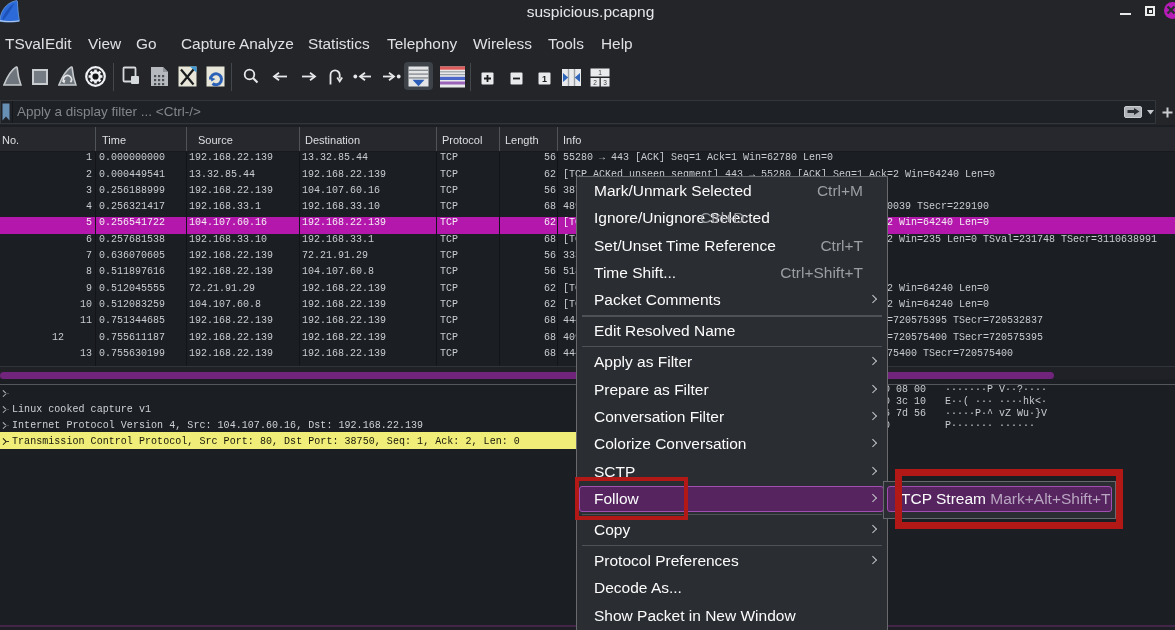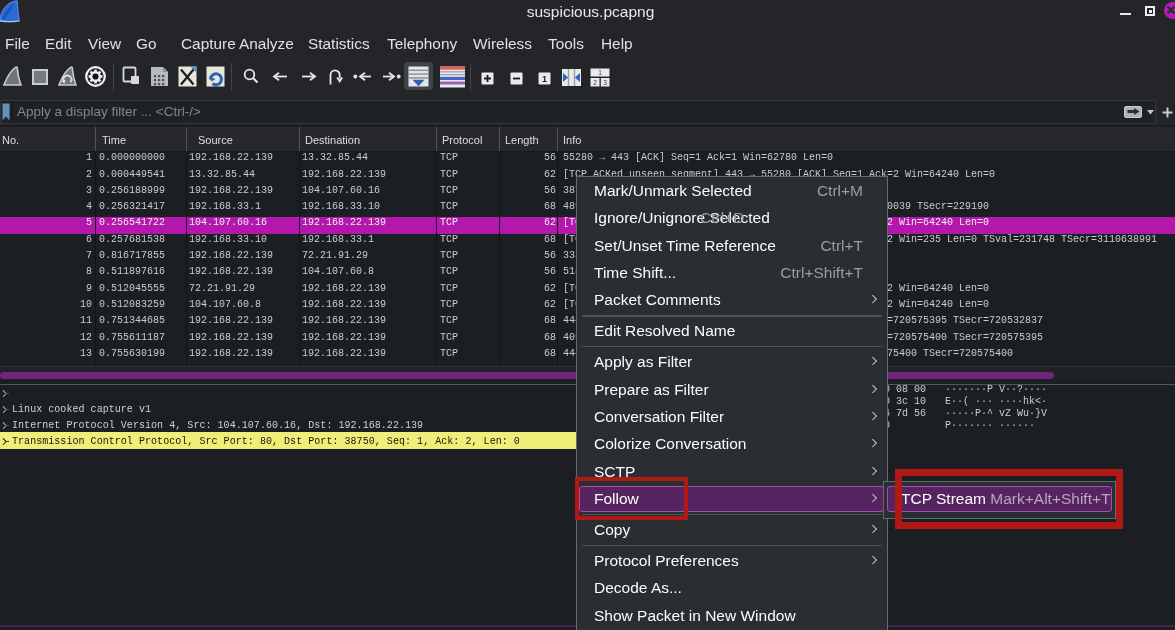--- a/index.html
+++ b/index.html
@@ -17,21 +17,21 @@
 <path d="M0 21.2 C6 22.4 13 22.4 19.3 21.2 L19.3 20.2 C13 21.4 6 21.3 0 19.9 Z" fill="#a8c4ea"></path>
 </svg>
 <div class="a" style="left:3px;top:3px;width:1175px;text-align:center;font-size:15.5px;color:#e6e7e8">suspicious.pcapng</div>
 <div class="a" style="left:1120px;top:13px;width:11px;height:2px;background:#e8e9ea"></div>
 <div class="a" style="left:1145px;top:6px;width:10px;height:10px;border:2px solid #eceded"></div>
 <div class="a" style="left:1149px;top:10px;width:2.5px;height:2.5px;background:#eceded"></div>
 <div class="a" style="left:1164px;top:1.5px;width:17px;height:17px;border-radius:50%;background:#b81cb8"></div>
 <svg class="a" style="left:1166px;top:5px" width="10" height="10" viewBox="0 0 10 10">
       <path d="M1.5 1.5 L8.5 8.5 M8.5 1.5 L1.5 8.5" stroke="#2a2d31" stroke-width="2.4"></path>
     </svg>
-<div class="a" style="left:5px;top:35px;font-size:15.4px;color:#dfe0e2">File</div>
+<div class="a" style="left:5px;top:35px;font-size:15.4px;color:#dfe0e2">TSval</div>
 <div class="a" style="left:45px;top:35px;font-size:15.4px;color:#dfe0e2">Edit</div>
 <div class="a" style="left:88px;top:35px;font-size:15.4px;color:#dfe0e2">View</div>
 <div class="a" style="left:136px;top:35px;font-size:15.4px;color:#dfe0e2">Go</div>
 <div class="a" style="left:181px;top:35px;font-size:15.4px;color:#dfe0e2">Capture</div>
 <div class="a" style="left:239px;top:35px;font-size:15.4px;color:#dfe0e2">Analyze</div>
 <div class="a" style="left:308px;top:35px;font-size:15.4px;color:#dfe0e2">Statistics</div>
 <div class="a" style="left:387px;top:35px;font-size:15.4px;color:#dfe0e2">Telephony</div>
 <div class="a" style="left:473px;top:35px;font-size:15.4px;color:#dfe0e2">Wireless</div>
 <div class="a" style="left:548px;top:35px;font-size:15.4px;color:#dfe0e2">Tools</div>
 <div class="a" style="left:601px;top:35px;font-size:15.4px;color:#dfe0e2">Help</div>
@@ -235,21 +235,21 @@
 <div class="a mono" style="left:516px;width:40px;text-align:right;top:215.4px;color:#f4eef4">62</div>
 <div class="a mono" style="left:563px;top:215.4px;color:#f4eef4">[TCP ACKed unseen segment] 80 → 38750 [ACK] Seq=1 Ack=2 Win=64240 Len=0</div>
 <div class="a mono" style="left:52px;width:40px;text-align:right;top:231.7px;color:#c9cdd0">6</div>
 <div class="a mono" style="left:99px;top:231.7px;color:#c9cdd0">0.257681538</div>
 <div class="a mono" style="left:189px;top:231.7px;color:#c9cdd0">192.168.33.10</div>
 <div class="a mono" style="left:302px;top:231.7px;color:#c9cdd0">192.168.33.1</div>
 <div class="a mono" style="left:440px;top:231.7px;color:#c9cdd0">TCP</div>
 <div class="a mono" style="left:516px;width:40px;text-align:right;top:231.7px;color:#c9cdd0">68</div>
 <div class="a mono" style="left:563px;top:231.7px;color:#c9cdd0">[TCP ACKed unseen segment] 22 → 48986 [ACK] Seq=1 Ack=2 Win=235 Len=0 TSval=231748 TSecr=3110638991</div>
 <div class="a mono" style="left:52px;width:40px;text-align:right;top:248.0px;color:#c9cdd0">7</div>
-<div class="a mono" style="left:99px;top:248.0px;color:#c9cdd0">0.816717855</div>
+<div class="a mono" style="left:99px;top:248.0px;color:#c9cdd0">0.636070605</div>
 <div class="a mono" style="left:189px;top:248.0px;color:#c9cdd0">192.168.22.139</div>
 <div class="a mono" style="left:302px;top:248.0px;color:#c9cdd0">72.21.91.29</div>
 <div class="a mono" style="left:440px;top:248.0px;color:#c9cdd0">TCP</div>
 <div class="a mono" style="left:516px;width:40px;text-align:right;top:248.0px;color:#c9cdd0">56</div>
 <div class="a mono" style="left:563px;top:248.0px;color:#c9cdd0">33318 → 443 [ACK] Seq=1 Ack=1 Win=62780 Len=0</div>
 <div class="a mono" style="left:52px;width:40px;text-align:right;top:264.3px;color:#c9cdd0">8</div>
 <div class="a mono" style="left:99px;top:264.3px;color:#c9cdd0">0.511897616</div>
 <div class="a mono" style="left:189px;top:264.3px;color:#c9cdd0">192.168.22.139</div>
 <div class="a mono" style="left:302px;top:264.3px;color:#c9cdd0">104.107.60.8</div>
 <div class="a mono" style="left:440px;top:264.3px;color:#c9cdd0">TCP</div>
@@ -269,21 +269,21 @@
 <div class="a mono" style="left:440px;top:296.9px;color:#c9cdd0">TCP</div>
 <div class="a mono" style="left:516px;width:40px;text-align:right;top:296.9px;color:#c9cdd0">62</div>
 <div class="a mono" style="left:563px;top:296.9px;color:#c9cdd0">[TCP ACKed unseen segment] 80 → 51826 [ACK] Seq=1 Ack=2 Win=64240 Len=0</div>
 <div class="a mono" style="left:52px;width:40px;text-align:right;top:313.2px;color:#c9cdd0">11</div>
 <div class="a mono" style="left:99px;top:313.2px;color:#c9cdd0">0.751344685</div>
 <div class="a mono" style="left:189px;top:313.2px;color:#c9cdd0">192.168.22.139</div>
 <div class="a mono" style="left:302px;top:313.2px;color:#c9cdd0">192.168.22.139</div>
 <div class="a mono" style="left:440px;top:313.2px;color:#c9cdd0">TCP</div>
 <div class="a mono" style="left:516px;width:40px;text-align:right;top:313.2px;color:#c9cdd0">68</div>
 <div class="a mono" style="left:563px;top:313.2px;color:#c9cdd0">44486 → 22 [PSH, ACK] Seq=1 Ack=1 Win=501 Len=36 TSval=720575395 TSecr=720532837</div>
-<div class="a mono" style="left:52px;width:40px;text-align:right;top:329.5px;color:#c9cdd0">12</div>
+<div class="a mono" style="left:52px;width:40px;text-align:left;top:329.5px;color:#c9cdd0">12</div>
 <div class="a mono" style="left:99px;top:329.5px;color:#c9cdd0">0.755611187</div>
 <div class="a mono" style="left:189px;top:329.5px;color:#c9cdd0">192.168.22.139</div>
 <div class="a mono" style="left:302px;top:329.5px;color:#c9cdd0">192.168.22.139</div>
 <div class="a mono" style="left:440px;top:329.5px;color:#c9cdd0">TCP</div>
 <div class="a mono" style="left:516px;width:40px;text-align:right;top:329.5px;color:#c9cdd0">68</div>
 <div class="a mono" style="left:563px;top:329.5px;color:#c9cdd0">40986 → 22 [PSH, ACK] Seq=1 Ack=1 Win=501 Len=36 TSval=720575400 TSecr=720575395</div>
 <div class="a mono" style="left:52px;width:40px;text-align:right;top:345.8px;color:#c9cdd0">13</div>
 <div class="a mono" style="left:99px;top:345.8px;color:#c9cdd0">0.755630199</div>
 <div class="a mono" style="left:189px;top:345.8px;color:#c9cdd0">192.168.22.139</div>
 <div class="a mono" style="left:302px;top:345.8px;color:#c9cdd0">192.168.22.139</div>

